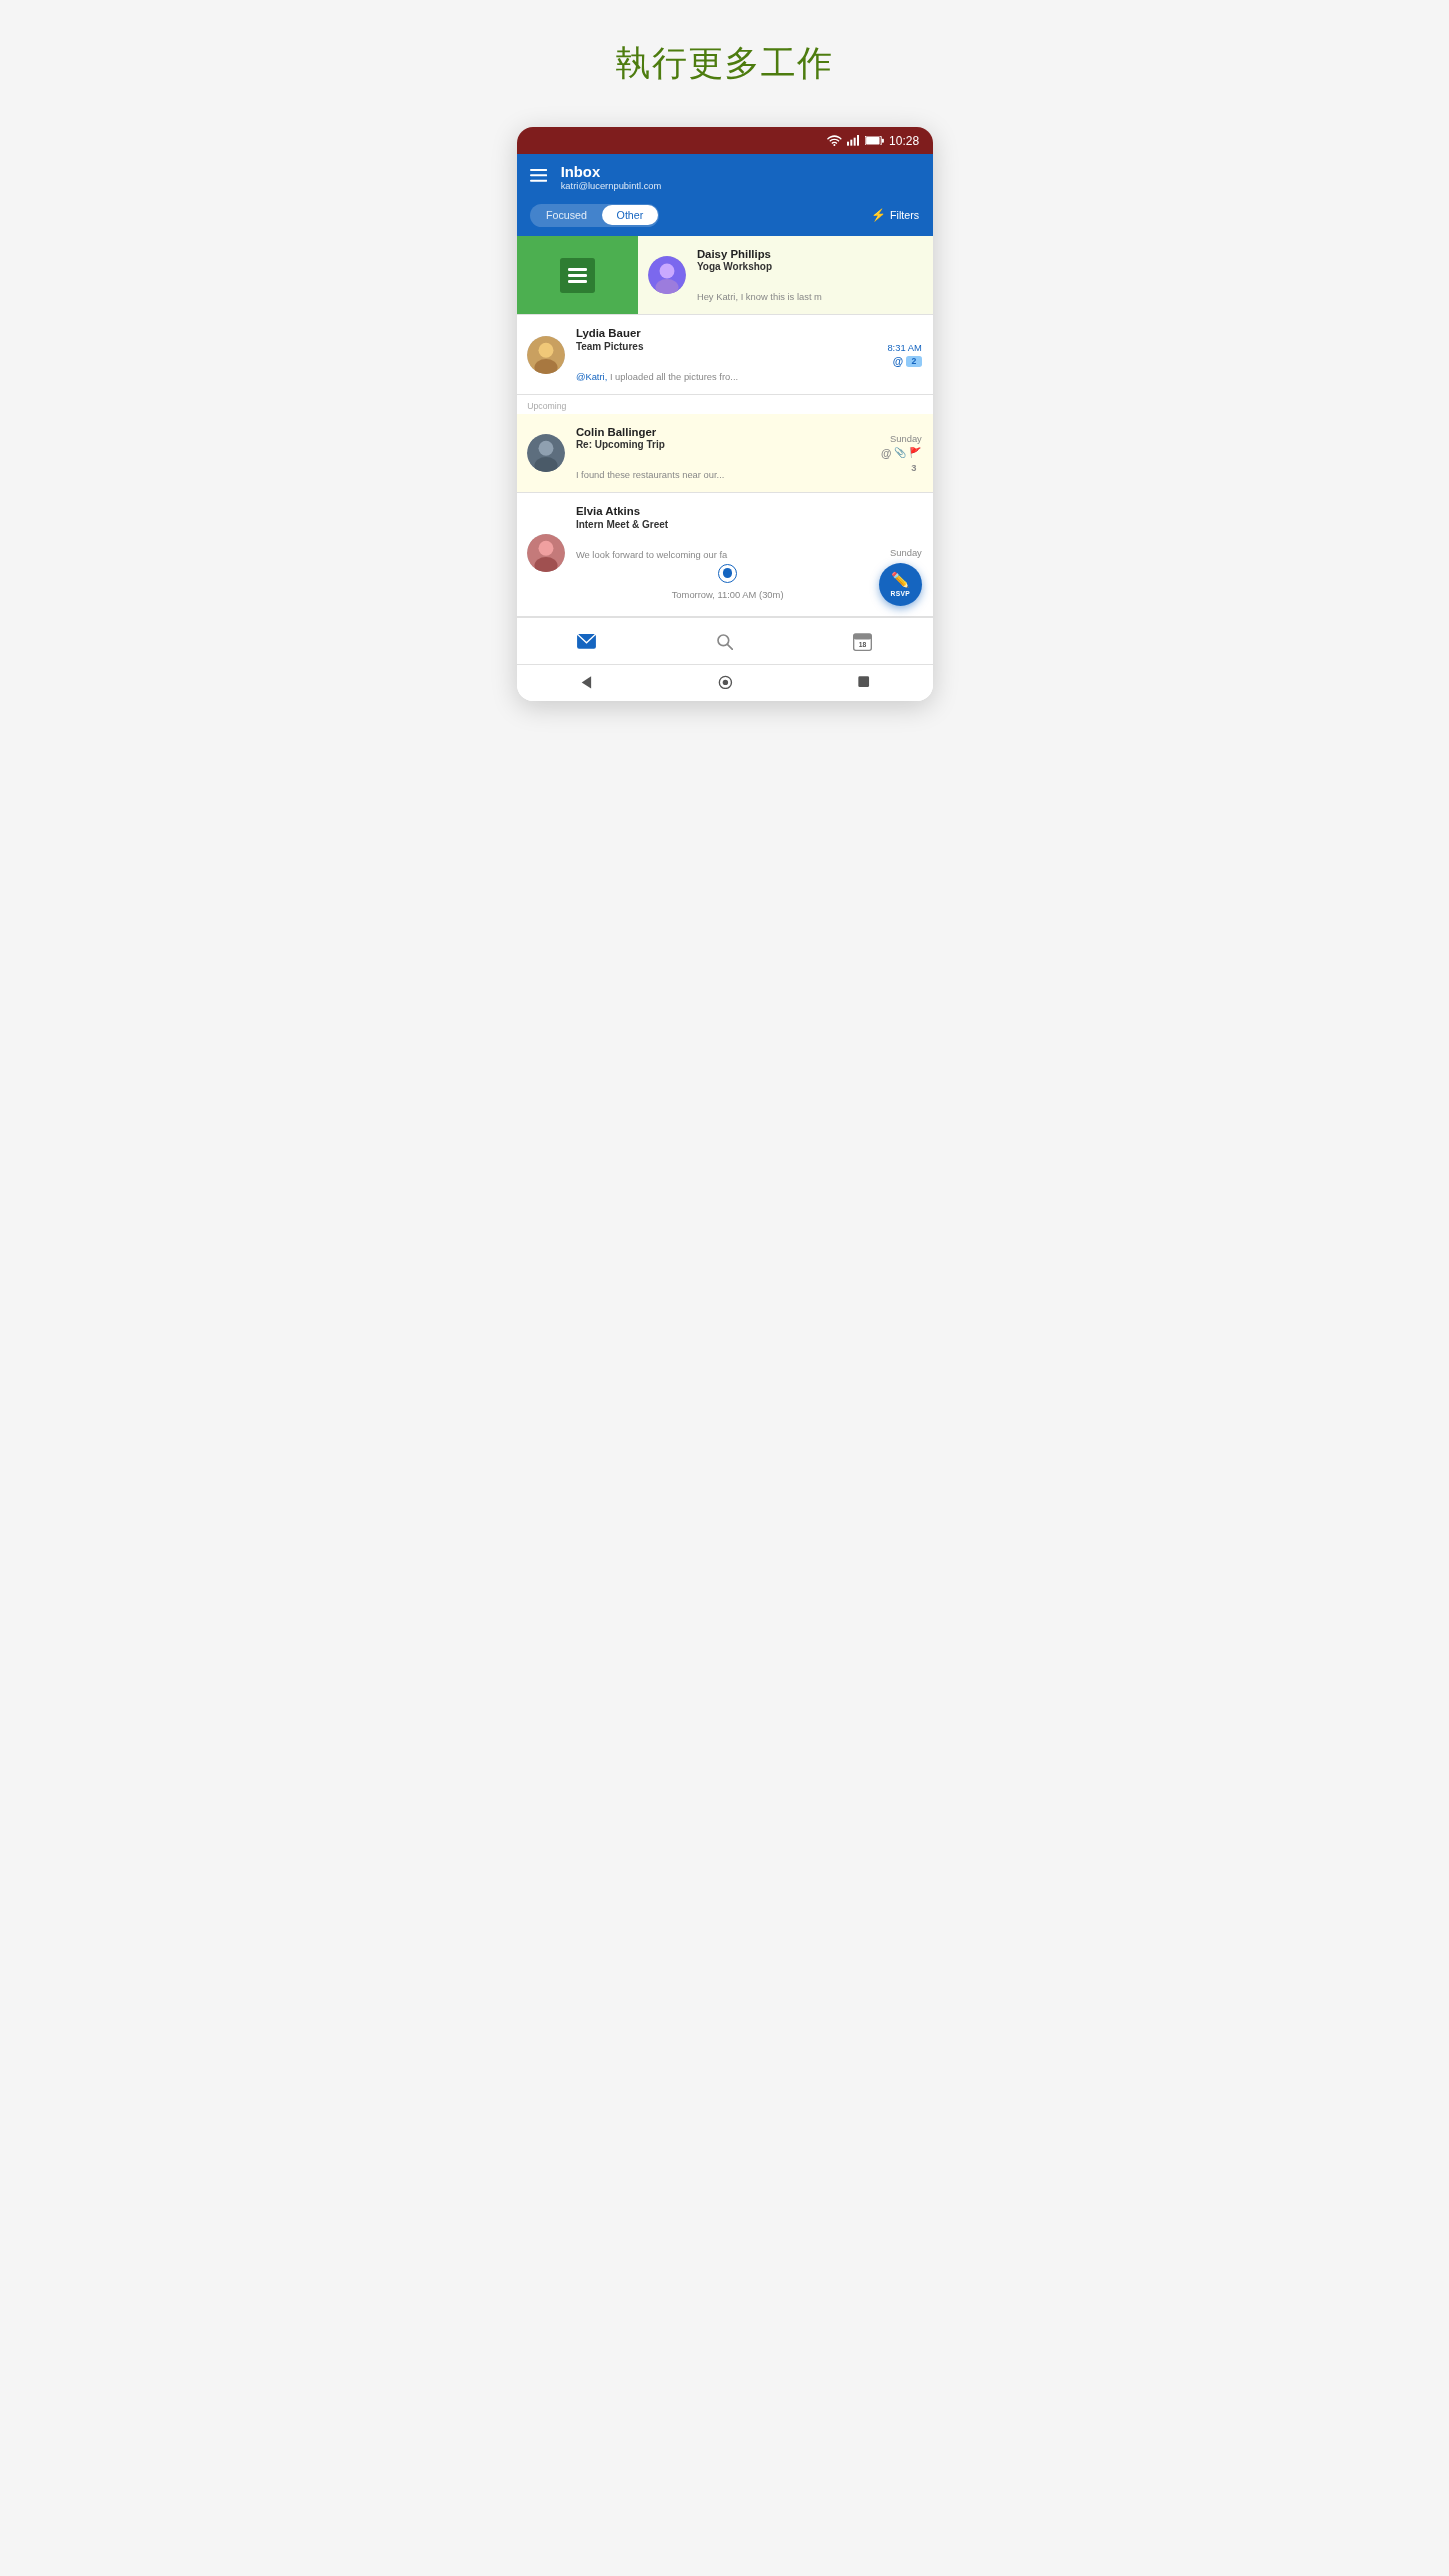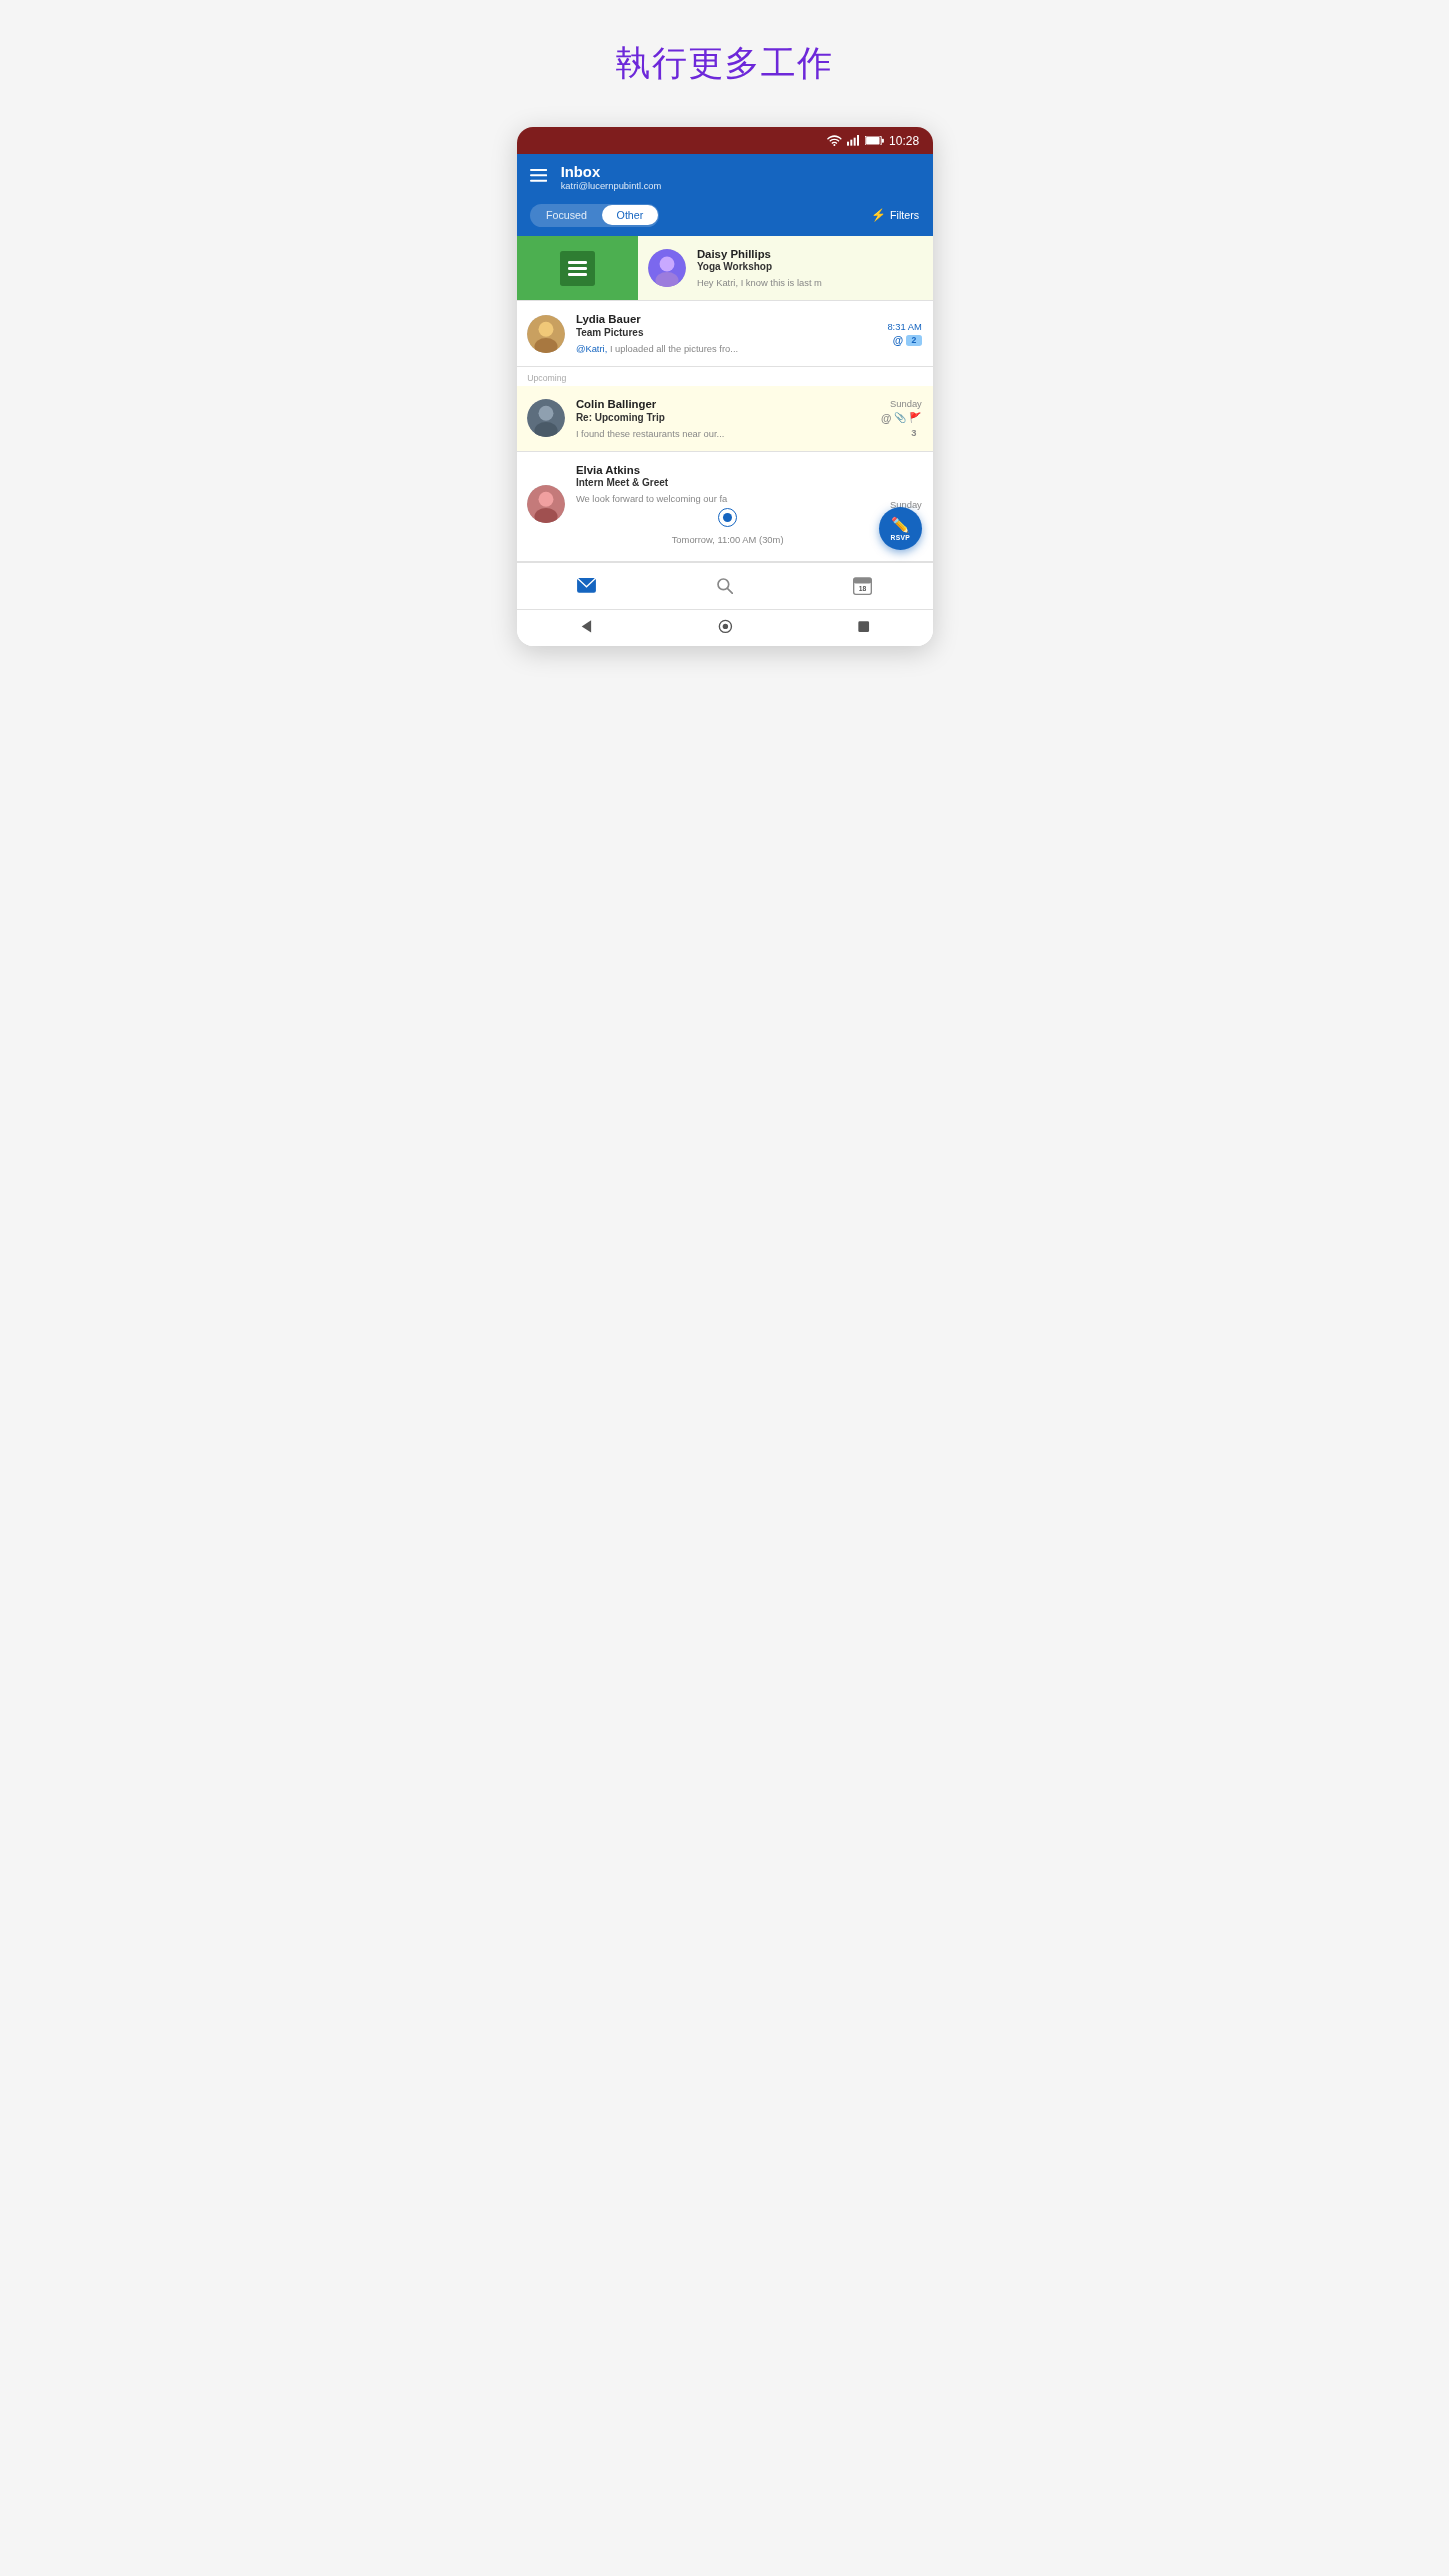--- a/index.html
+++ b/index.html
@@ -9,21 +9,21 @@
       flex-direction: column;
       align-items: center;
       justify-content: flex-start;
       min-height: 100vh;
       font-family: 'Segoe UI', Arial, sans-serif;
       padding: 40px 13.4px 27px;
     }
 
     .page-title {
       font-size: 35px;
-      color: #6d28d9;
+      color: #4d7c0f;
       font-weight: 300;
       margin-bottom: 40px;
       letter-spacing: 1.3px;
     }
 
     .phone-container {
       width: 416px;
       border-radius: 16px;
       overflow: hidden;
       box-shadow: 0 5.4px 27px rgba(0,0,0,0.18);
@@ -214,21 +214,21 @@
     }
     .email-subject {
       font-size: 10px;
       font-weight: 600;
       color: #333;
       margin-top: 1.3px;
     }
     .email-preview {
       font-size: 9.4px;
       color: #888;
-      margin-top: 5px;
+      margin-top: 19px;
       white-space: nowrap;
       overflow: hidden;
       text-overflow: ellipsis;
     }
     .email-preview .mention {
       color: #1565c0;
     }
     .email-meta {
       display: flex;
       flex-direction: column;

